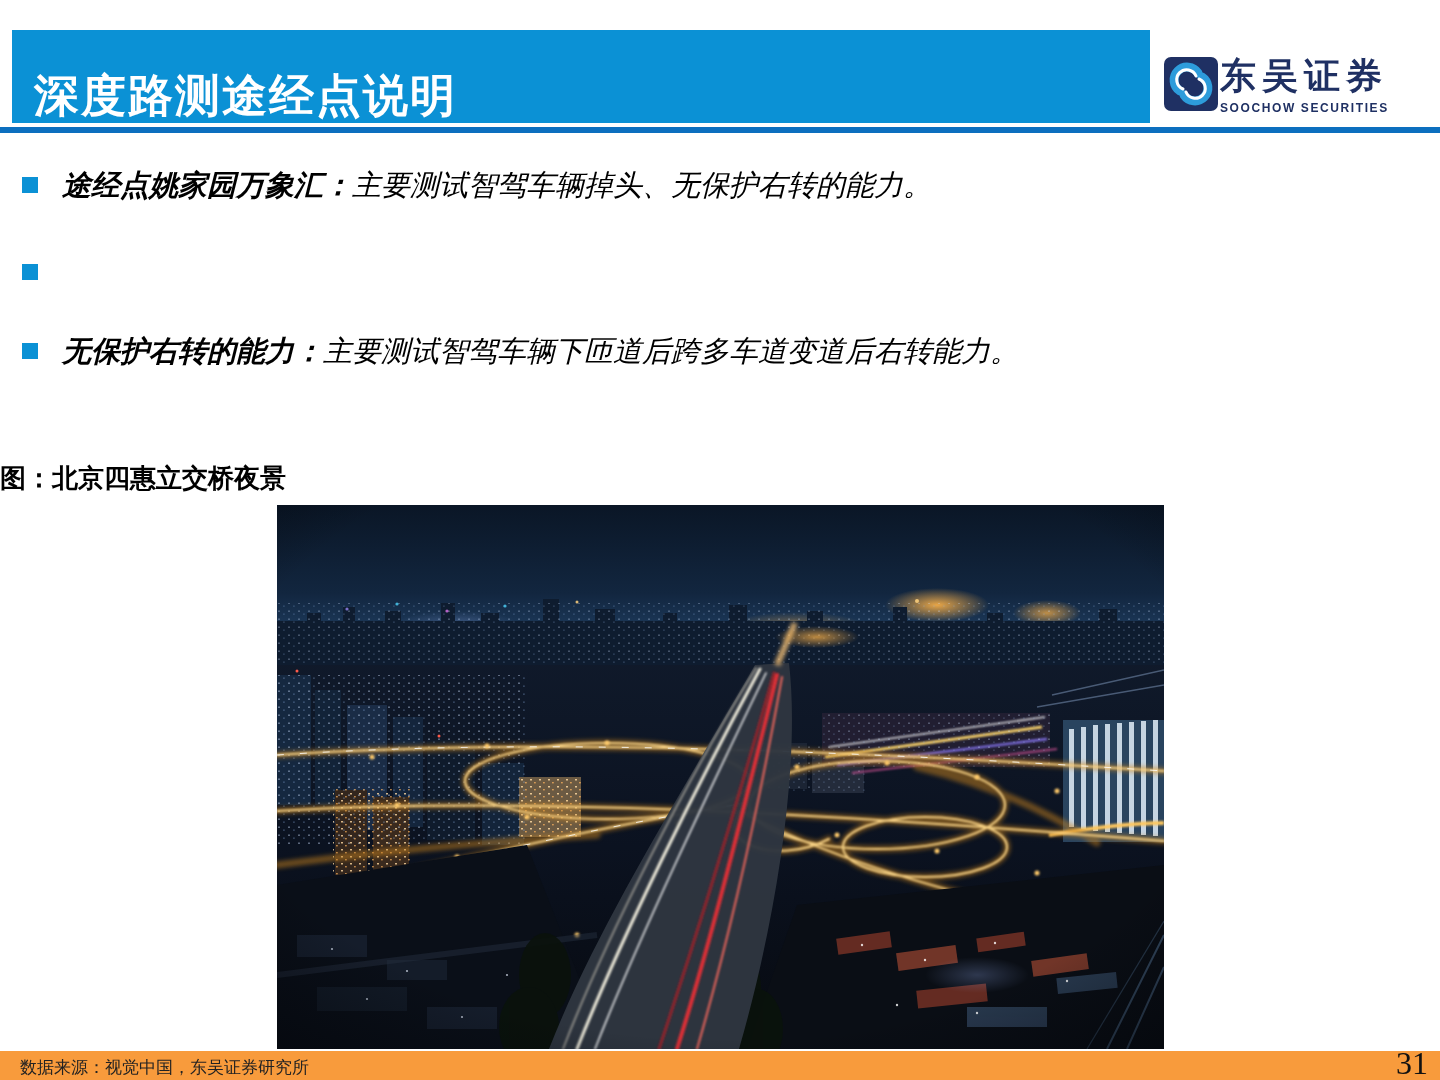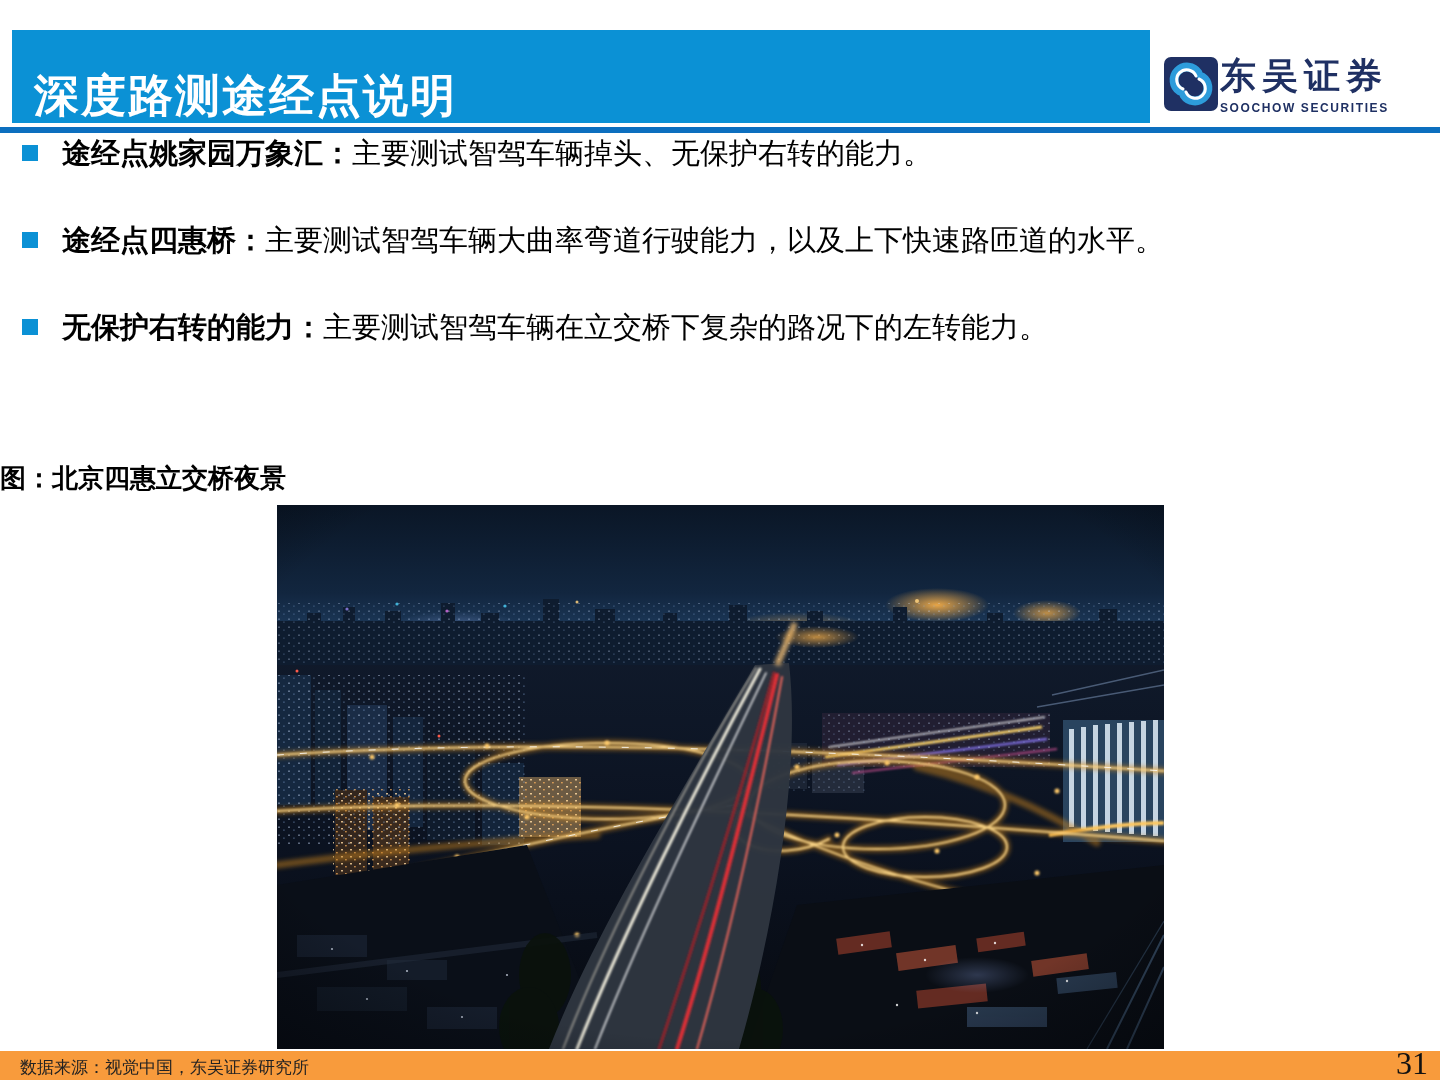--- a/index.html
+++ b/index.html
@@ -14,21 +14,21 @@
     background:#0B91D5;display:flex;align-items:center;padding-left:22px;box-sizing:border-box;
   }
   .header-title{font-size:45px;font-weight:bold;color:#ffffff;letter-spacing:2px;margin-top:39px;}
   .header-divider{position:absolute;left:0;top:127px;width:1440px;height:6px;background:#0C6FBF;}
   
   .logo{position:absolute;left:1163px;top:56px;display:flex;align-items:center;gap:1px;}
   .logo-text{display:flex;flex-direction:column;line-height:1;}
   .logo-cn{font-size:36px;font-weight:600;color:#1F3063;letter-spacing:6px;}
   .logo-en{font-size:12px;font-weight:bold;color:#1F3063;letter-spacing:1.6px;margin-top:8px;}
   
-  .bullets{position:absolute;left:22px;top:137px;width:1380px;}
+  .bullets{position:absolute;left:22px;top:169px;width:1380px;font-style:italic;}
   .bullet-row{display:flex;align-items:flex-start;margin-bottom:55px;}
   .bullet-marker{width:16px;height:16px;background:#0B91D5;margin-top:8px;margin-right:24px;flex:none;}
   .bullet-text{font-size:29px;color:#000;line-height:32px;}
   .bullet-label{font-weight:bold;}
   
   .figure-caption{position:absolute;left:0;top:461px;width:1400px;text-align:left;
     font-size:26px;font-weight:bold;color:#000;}
   .figure-wrap{position:absolute;left:277px;top:505px;width:887px;height:544px;background:#0a1322;}
   .figure-wrap svg{display:block;}
   
@@ -61,25 +61,24 @@
   </span>
 </div>
 
 <div class="bullets">
   <div class="bullet-row">
     <span class="bullet-marker"></span>
     <span class="bullet-text"><span class="bullet-label">途经点姚家园万象汇：</span><span>主要测试智驾车辆掉头、无保护右转的能力。</span></span>
   </div>
   <div class="bullet-row">
     <span class="bullet-marker"></span>
-    <span class="bullet-text"><span class="bullet-label">途经点四惠桥：</span><span>主要测试智驾车辆大曲率弯道行驶能力，以及上下快速路匝道的水平。</span></span>
   </div>
   <div class="bullet-row">
     <span class="bullet-marker"></span>
-    <span class="bullet-text"><span class="bullet-label">无保护右转的能力：</span><span>主要测试智驾车辆在立交桥下复杂的路况下的左转能力。</span></span>
+    <span class="bullet-text"><span class="bullet-label">无保护右转的能力：</span><span>主要测试智驾车辆下匝道后跨多车道变道后右转能力。</span></span>
   </div>
 </div>
 
 <div class="figure-caption">图：北京四惠立交桥夜景</div>
 
 <div class="figure-wrap">
   <svg width="887" height="544" viewBox="0 0 887 544" preserveAspectRatio="none">
     <defs>
       <linearGradient id="sky" x1="0" y1="0" x2="0" y2="1">
         <stop offset="0" stop-color="#0a1626"></stop>

